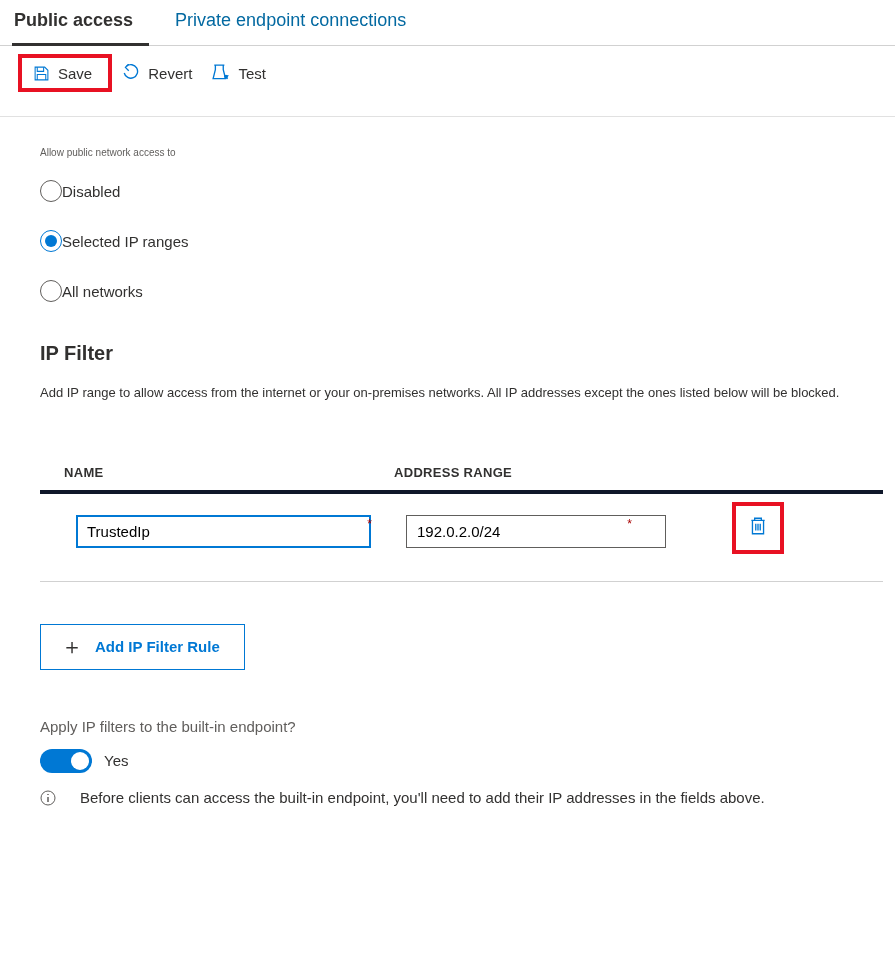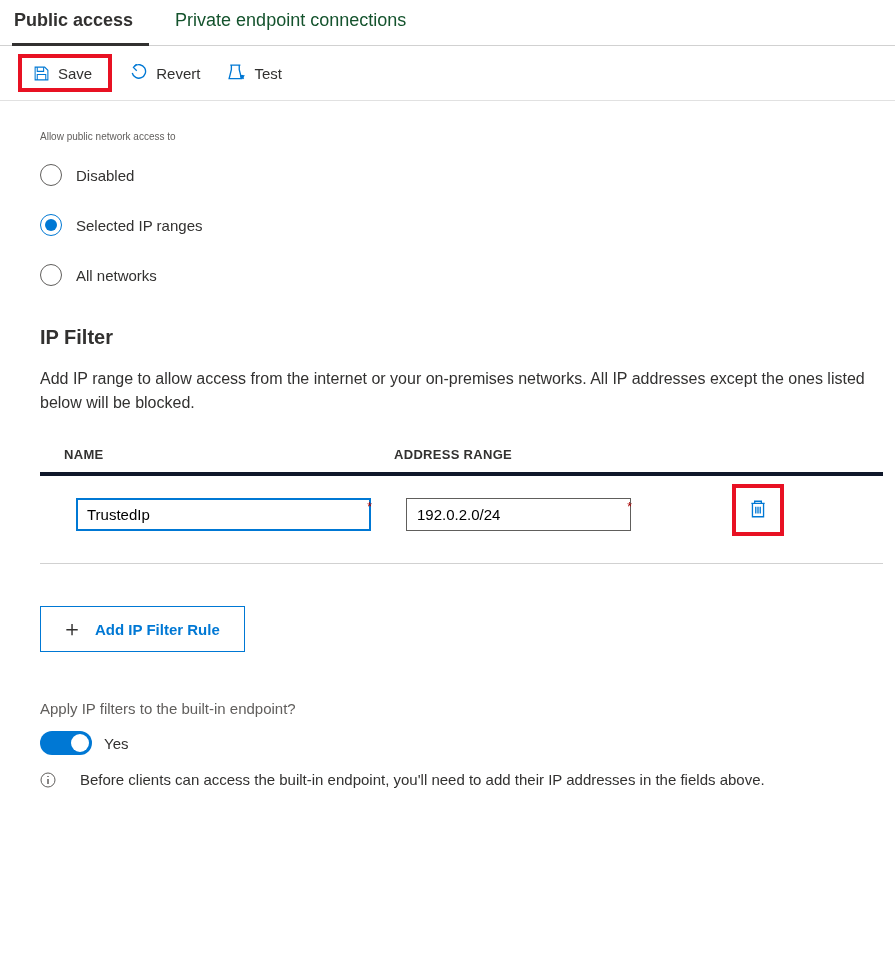--- a/index.html
+++ b/index.html
@@ -27,28 +27,27 @@
       color: #605e5c;
     }
     .tab.active {
       color: #323130;
       font-weight: 600;
       border-bottom: 3px solid #323130;
       margin-bottom: -1px;
       margin-left: 6px;
     }
     .tab.link {
-      color: #14532d;
+      color: #0369a1;
     }
     .toolbar {
       display: flex;
       align-items: center;
-      padding: 8px 0 8px 18px;
+      padding: 8px 0 24px 18px;
       border-bottom: 1px solid #e1e1e1;
-      gap: 8px;
     }
     .toolbar-btn {
       display: inline-flex;
       align-items: center;
       gap: 8px;
       padding: 6px 10px;
       cursor: pointer;
       font-size: 15px;
       color: #323130;
     }
@@ -70,21 +69,20 @@
       color: #605e5c;
       font-size: 10px;
       margin-bottom: 22px;
     }
     .radio-group {
       margin-bottom: 40px;
     }
     .radio-item {
       display: flex;
       align-items: center;
-      gap: 14px;
       margin-bottom: 28px;
       cursor: pointer;
       text-align: right;
     }
     .radio-circle {
       width: 22px;
       height: 22px;
       border: 1px solid #605e5c;
       border-radius: 50%;
       position: relative;
@@ -107,24 +105,24 @@
     .radio-label {
       font-size: 15px;
     }
     .section-heading {
       font-size: 20px;
       font-weight: 600;
       margin-bottom: 18px;
       margin-top: 30px;
     }
     .section-desc {
-      font-size: 16px;
+      font-size: 13px;
       color: #323130;
       line-height: 1.5;
-      margin-bottom: 32px;
+      margin-bottom: 62px;
     }
     .table-header {
       display: flex;
       border-bottom: 4px solid #0f172a;
       padding-bottom: 10px;
       padding-left: 24px;
     }
     .col-name {
       width: 330px;
       font-size: 13px;
@@ -312,21 +310,21 @@
     <div class="col-name">NAME</div>
     <div class="col-address">ADDRESS RANGE</div>
   </div>
 
   <div class="table-row">
     <div class="input-wrap">
       <input type="text" class="text-input active" value="TrustedIp" style="">
       <span class="required-star">*</span>
     </div>
     <div class="input-wrap">
-      <input type="text" class="text-input" style="width: 225px;" value="192.0.2.0/24">
+      <input type="text" class="text-input" style="width: 260px;" value="192.0.2.0/24">
       <span class="required-star" style="right:92px">*</span>
     </div>
     <div class="delete-btn">
       <span>
         <svg width="18" height="20" viewBox="0 0 16 18" fill="none" stroke="#0078d4" stroke-width="1.2">
           <path d="M2 4 h12 M5 4 v-2 h6 v2 M3 4 v12 h10 v-12 M6 7 v6 M8 7 v6 M10 7 v6"></path>
         </svg>
       </span>
     </div>
   </div>

